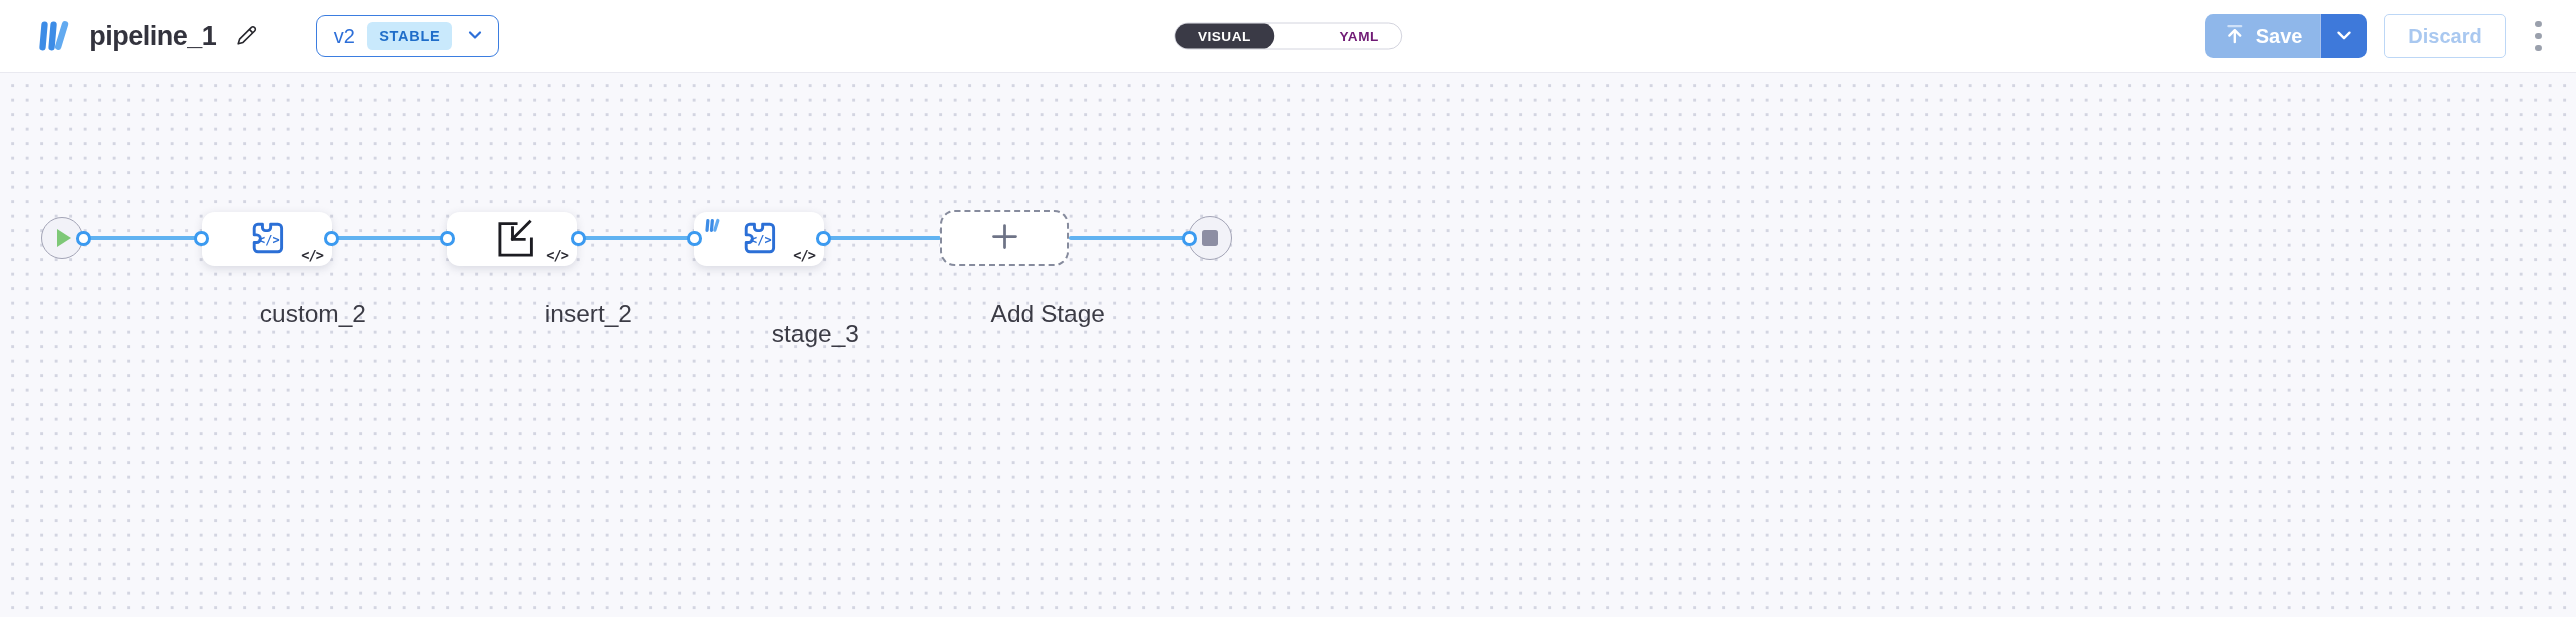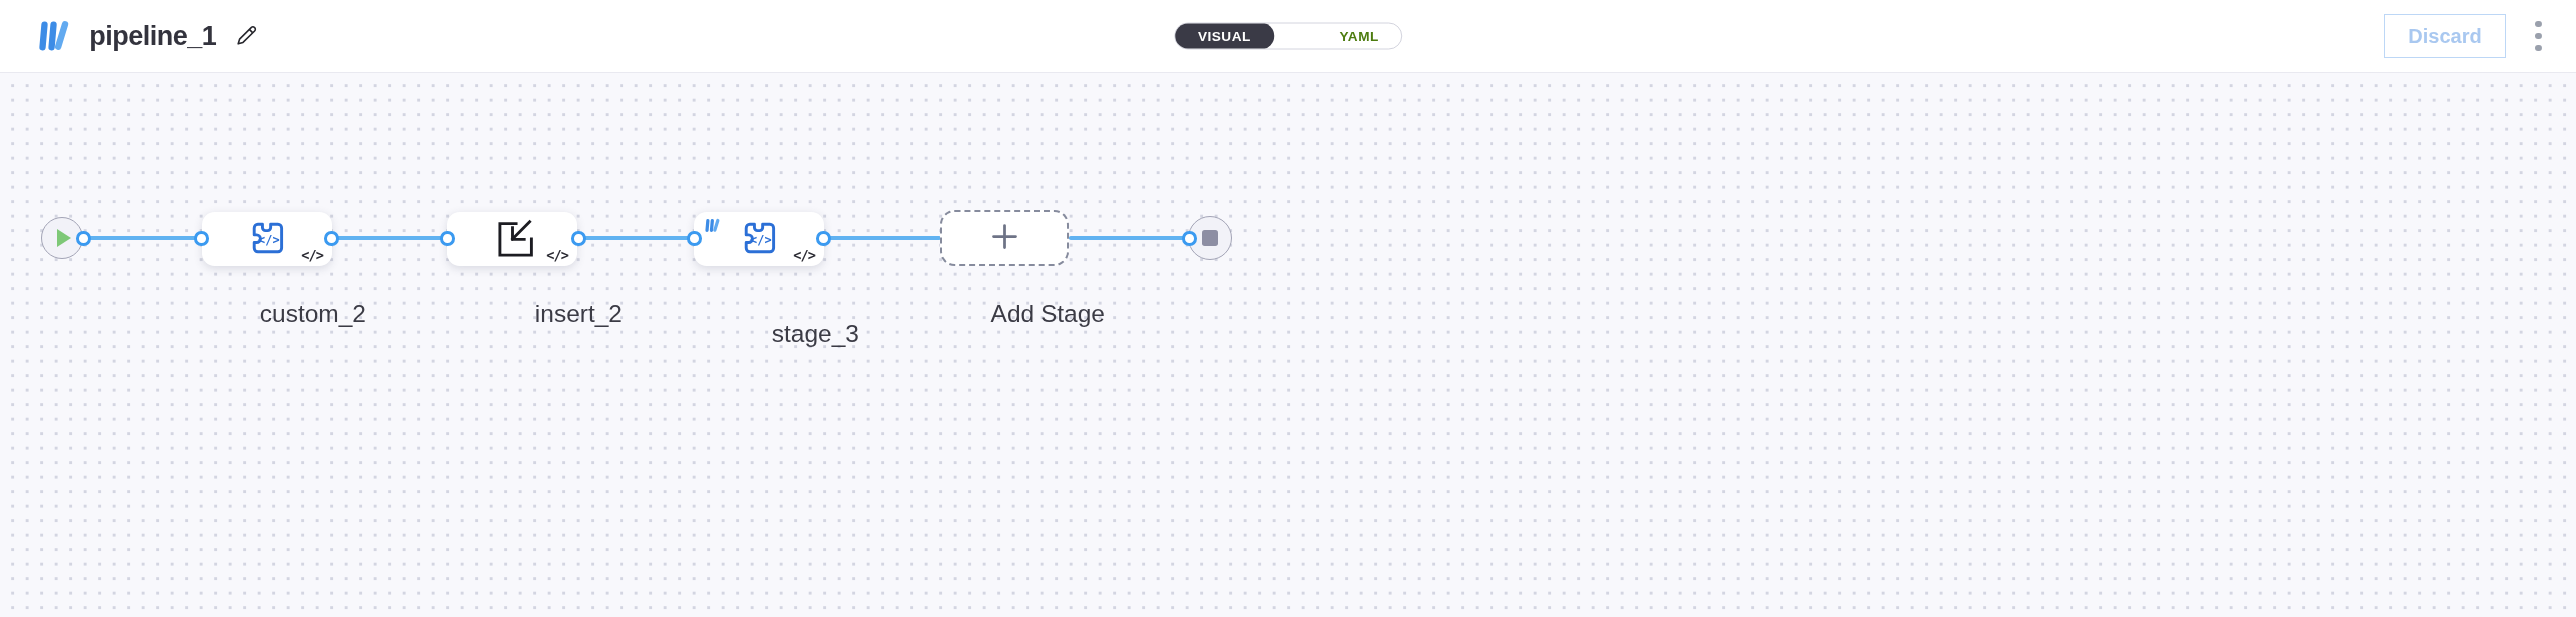--- a/index.html
+++ b/index.html
@@ -53,21 +53,21 @@
     transform: translate(-50%, -50%);
     display: flex; align-items: stretch;
     height: 27px;
     border: 1.8px solid #d3d4de; border-radius: 907px;
     background: #ffffff; overflow: hidden; gap: 44px;
   }
   .toggle-seg {
     display: flex; align-items: center; justify-content: center;
     font-size: 13.6px; font-weight: 700; letter-spacing: 0.5px;
     padding: 8px 22px; cursor: pointer; border: none; background: transparent;
-    color: #4d7c0f; font-family: inherit;
+    color: #701a75; font-family: inherit;
   }
   .toggle-seg.active {
     background: #3a3a46; color: #ffffff; border-radius: 907px;
     margin: -0.9px; padding: 0 23.6px;
   }
 
   .header-right { margin-left: auto; display: flex; align-items: center; gap: 16.3px; }
   .save-split { display: flex; height: 44px; border-radius: 8.2px; overflow: hidden; }
   .save-main {
     display: flex; align-items: center; gap: 9px;
@@ -76,21 +76,21 @@
     font-size: 20px; font-weight: 600;
     padding: 0 18px; cursor: pointer;
   }
   .save-caret {
     width: 47px; background: #3e79da; border: none; cursor: pointer;
     border-left: 1.8px solid rgba(255,255,255,0.55);
     display: flex; align-items: center; justify-content: center;
   }
   .discard-btn {
     height: 44px; background: #ffffff;
-    border: 1.8px solid #bdd7f6; border-radius: 0;
+    border: 1.8px solid #bdd7f6; border-radius: 5px;
     color: #a9c8f0; font-size: 20px; font-weight: 600; font-family: inherit;
     padding: 0 23.6px; cursor: pointer;
   }
   .kebab-btn {
     background: none; border: none; cursor: pointer;
     display: flex; flex-direction: column; gap: 5.4px;
     padding: 5.4px 9px; margin-left: 3.6px;
   }
   .kebab-btn .dot { width: 6.4px; height: 6.4px; border-radius: 50%; background: #9aa0ac; }
 
@@ -168,28 +168,56 @@
       </span>
       <span class="page-title">pipeline_1</span>
       <button class="edit-btn">
         <span>
           <svg width="26" height="26" viewBox="0 0 28 28" fill="none" stroke="#26262c" stroke-width="1.7" stroke-linejoin="round">
             <path d="M4.5 23.5 L6 18.5 L18.5 6 a2.6 2.6 0 0 1 3.7 3.7 L9.7 22 L4.5 23.5 z"></path>
             <path d="M16.5 8 l3.5 3.5"></path>
           </svg>
         </span>
       </button>
+      <div class="version-selector">
+        <span class="version-label">v2</span>
+        <span class="stable-badge">STABLE</span>
+        <span>
+          <svg width="20" height="20" viewBox="0 0 20 20" fill="none" stroke="#2d6fd8" stroke-width="2.2" stroke-linecap="round" stroke-linejoin="round">
+            <path d="M5 7.5 l5 5 5 -5"></path>
+          </svg>
+        </span>
+      </div>
     </div>
 
     <div class="view-toggle">
       <button class="toggle-seg active">VISUAL</button>
       <button class="toggle-seg">YAML</button>
     </div>
 
     <div class="header-right">
+      <div class="save-split">
+        <button class="save-main">
+          <span>
+            <svg width="23.6" height="23.6" viewBox="0 0 26 26" fill="none" stroke-linecap="round" stroke-linejoin="round">
+              <path d="M6 4.5 H20" stroke="#cfe1f8" stroke-width="2.6"></path>
+              <path d="M13 22 V9.5" stroke="#ffffff" stroke-width="2.6"></path>
+              <path d="M7 15 L13 9 L19 15" stroke="#ffffff" stroke-width="2.6"></path>
+            </svg>
+          </span>
+          <span>Save</span>
+        </button>
+        <button class="save-caret">
+          <span>
+            <svg width="22" height="22" viewBox="0 0 24 24" fill="none" stroke="#ffffff" stroke-width="2.6" stroke-linecap="round" stroke-linejoin="round">
+              <path d="M6 9.5 l6 6 6 -6"></path>
+            </svg>
+          </span>
+        </button>
+      </div>
       <button class="discard-btn">Discard</button>
       <button class="kebab-btn">
         <span class="dot"></span>
         <span class="dot"></span>
         <span class="dot"></span>
       </button>
     </div>
   </div>
 
   <div class="canvas">
@@ -257,18 +285,18 @@
     <div class="port" style="left:76px;"></div>
     <div class="port" style="left:194px;"></div>
     <div class="port" style="left:324px;"></div>
     <div class="port" style="left:440px;"></div>
     <div class="port" style="left:571px;"></div>
     <div class="port" style="left:687px;"></div>
     <div class="port" style="left:816px;"></div>
     <div class="port" style="left:1182px;"></div>
 
     <div class="node-label" style="left:166px;">custom_2</div>
-    <div class="node-label" style="left:422px;">insert_2</div>
+    <div class="node-label" style="left:432px;">insert_2</div>
     <div class="node-label" style="left:659px;margin-top:20px;">stage_3</div>
     <div class="node-label" style="left:905px;">Add Stage</div>
   </div>
 </div>
 
 
 </body></html>

